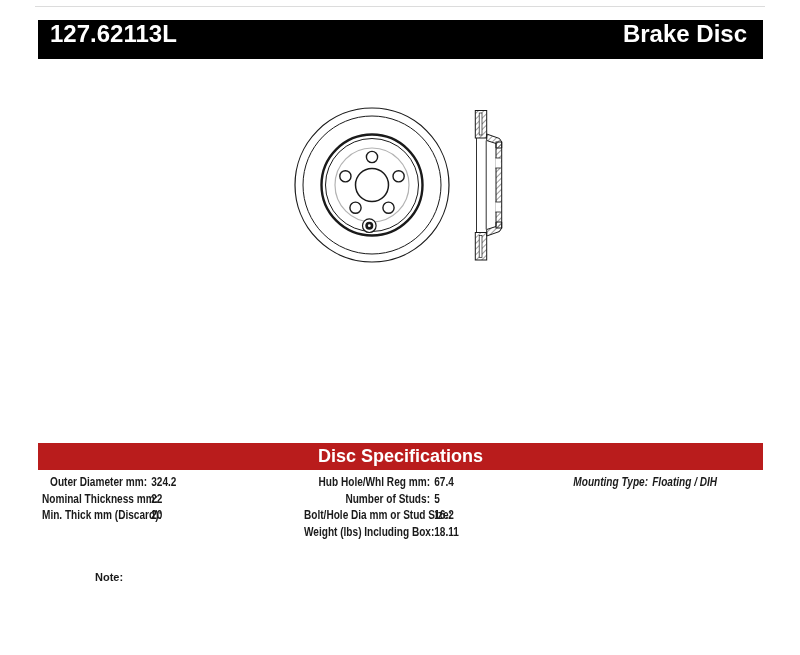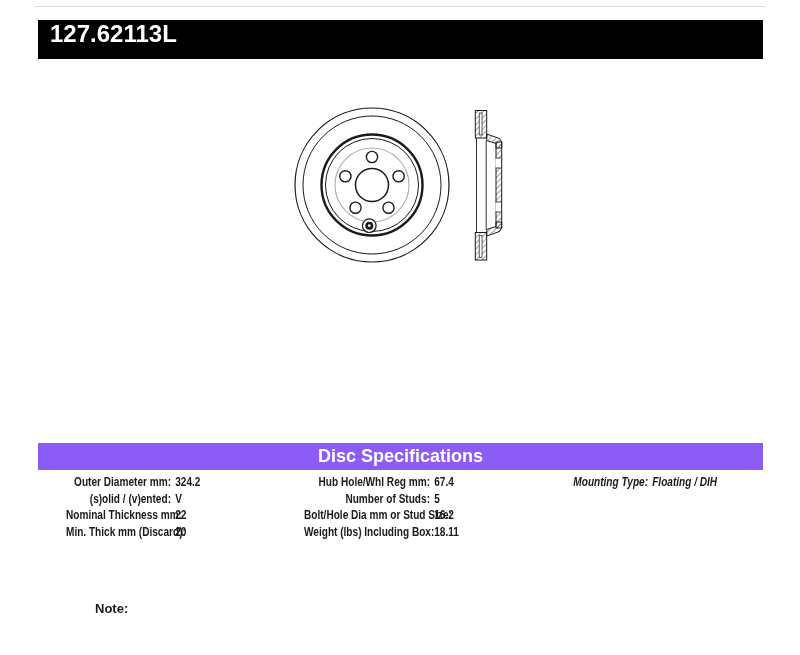--- a/index.html
+++ b/index.html
@@ -9,46 +9,47 @@
   }
   .top-rule{position:absolute;left:35px;top:6px;width:730px;height:1px;background:#dcdcdc;}
   .title-bar{
     position:absolute;left:38px;top:20px;width:725px;height:39px;background:#000;
     display:flex;align-items:flex-start;justify-content:space-between;
     padding:0 16px 16px 12px;box-sizing:border-box;
   }
   .title-bar span{color:#fff;font-weight:bold;font-size:24px;white-space:nowrap;}
   .drawing{position:absolute;left:0;top:0;}
   .spec-bar{
-    position:absolute;left:38px;top:443px;width:725px;height:27px;background:#8b5cf6;
+    position:absolute;left:38px;top:443px;width:725px;height:27px;background:#b91c1c;
     display:flex;align-items:center;justify-content:center;
   }
   .spec-bar span{color:#fff;font-weight:bold;font-size:18px;}
   .spec-col{position:absolute;top:474px;}
   .spec-row{display:grid;grid-template-columns:var(--lw) 1fr;height:16.6px;align-items:center;}
   .spec-label{
     text-align:right;font-weight:bold;font-size:12px;white-space:nowrap;
     transform:scaleX(0.84);transform-origin:100% 50%;
   }
   .spec-value{
     text-align:left;font-weight:bold;font-size:12px;white-space:nowrap;padding-left:5px;
     transform:scaleX(0.84);transform-origin:0 50%;
   }
-  .col-left{left:46px;width:245px;--lw:125px;}
+  .col-left{left:22px;width:245px;--lw:125px;}
   .col-mid{left:280px;width:250px;--lw:150px;}
   .col-right{left:540px;width:225px;font-style:italic;--lw:108px;}
-  .note{position:absolute;left:95px;top:571px;font-weight:bold;font-size:13px;margin-top:30px;}
+  .note{position:absolute;left:95px;top:571px;font-weight:bold;font-size:11px;}
 </style>
 </head>
 <body>
 
 <div class="top-rule"></div>
 
 <div class="title-bar">
   <span>127.62113L</span>
+  <span>Brake Disc</span>
 </div>
 
 <svg class="drawing" width="800" height="440" viewBox="0 0 800 440" xmlns="http://www.w3.org/2000/svg">
   <defs>
     <pattern id="hatch" patternUnits="userSpaceOnUse" width="4" height="4" patternTransform="rotate(45)">
       <line x1="0" y1="0" x2="0" y2="4" stroke="#4a4a4a" stroke-width="1.1"></line>
     </pattern>
   </defs>
 
   <g fill="none" stroke="#1a1a1a">
@@ -101,24 +102,20 @@
 <div class="spec-bar">
   <span>Disc Specifications</span>
 </div>
 
 <div class="spec-col col-left">
   <div class="spec-row">
     <span class="spec-label">Outer Diameter mm:</span>
     <span class="spec-value">324.2</span>
   </div>
   <div class="spec-row">
-    <span class="spec-label">(s)olid / (v)ented:</span>
-    <span class="spec-value">V</span>
-  </div>
-  <div class="spec-row">
     <span class="spec-label">Nominal Thickness mm:</span>
     <span class="spec-value">22</span>
   </div>
   <div class="spec-row">
     <span class="spec-label">Min. Thick mm (Discard):</span>
     <span class="spec-value">20</span>
   </div>
 </div>
 
 <div class="spec-col col-mid">

